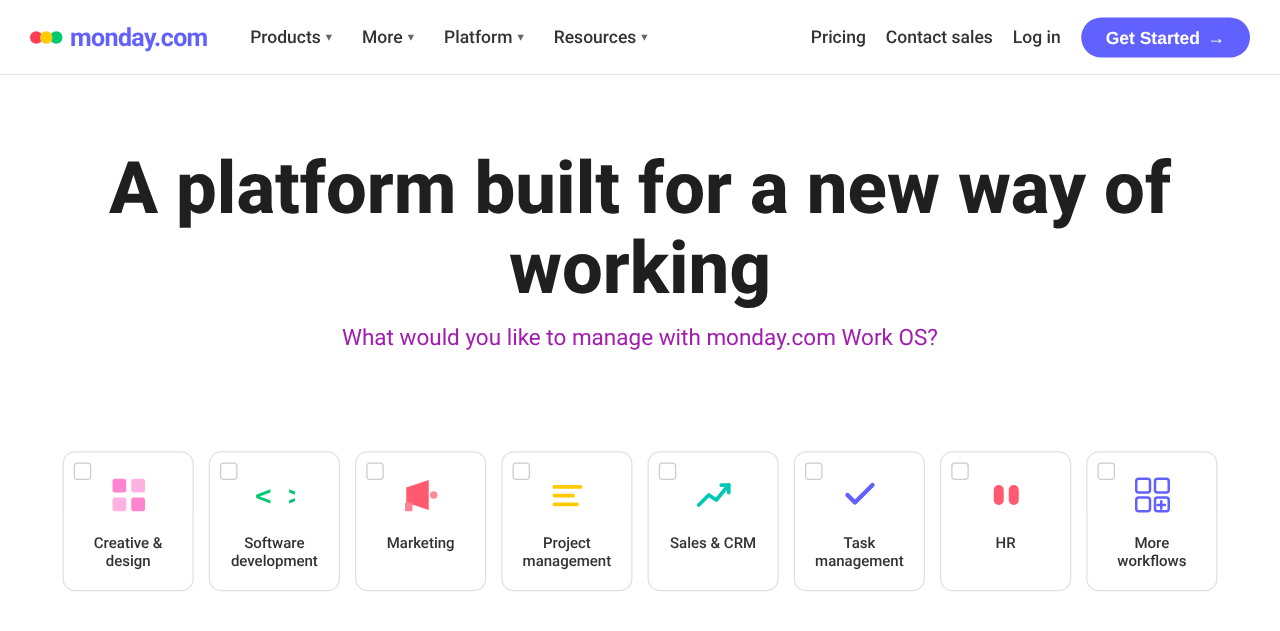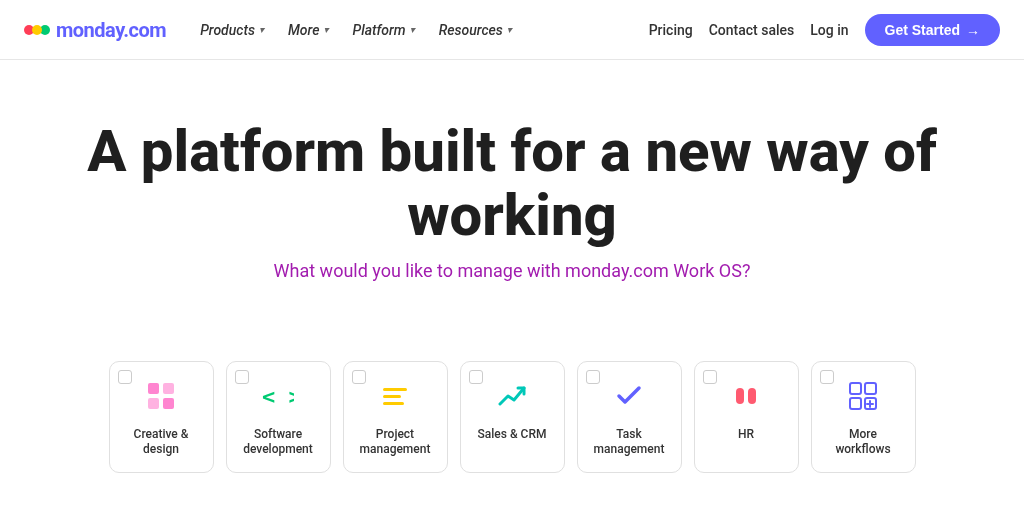--- a/index.html
+++ b/index.html
@@ -19,21 +19,21 @@
       border-radius: 50%;
     }
     .logo-shape::before { background: #ff3d57; left: 0; top: 4px; }
     .logo-shape::after { background: #ffcb00; left: 8px; top: 4px; }
     .logo-dot { position: absolute; width: 10px; height: 10px; border-radius: 50%; background: #00ca72; left: 16px; top: 4px; }
     .logo-text { font-size: 20px; font-weight: 700; color: #333; letter-spacing: -0.5px; }
     .logo-text span { color: #6161ff; }
     .nav-menu { display: flex; align-items: center; gap: 4px; }
     .nav-item {
       padding: 6px 10px; font-size: 14px; font-weight: 500; color: #333;
-      cursor: pointer; border-radius: 4px; display: flex; align-items: center; gap: 4px; font-style: italic;
+      cursor: pointer; border-radius: 4px; display: flex; align-items: center; gap: 4px;
     }
     .chevron { font-size: 10px; color: #666; }
     .nav-right { display: flex; align-items: center; gap: 16px; margin-left: 38px; }
     .nav-link { font-size: 14px; color: #333; cursor: pointer; font-weight: 500; }
     .btn-get-started {
       background: #6161ff; color: #fff; border: none; border-radius: 20px;
       padding: 8px 20px; font-size: 14px; font-weight: 600; cursor: pointer;
       display: flex; align-items: flex-end; gap: 6px;
     }
 
@@ -139,20 +139,31 @@
     <div class="card-checkbox"></div>
     <div class="card-icon">
       <svg width="32" height="32" viewBox="0 0 32 32">
         <text x="0" y="24" font-size="22" font-weight="700" fill="#00ca72" font-family="monospace">&lt; &gt;</text>
       </svg>
     </div>
     <span class="card-label">Software
 development</span>
   </div>
 
+  <div class="workflow-card">
+    <div class="card-checkbox"></div>
+    <div class="card-icon">
+      <svg width="32" height="32" viewBox="0 0 32 32">
+        <polygon points="4,22 4,10 22,4 22,28" fill="#ff3d57" opacity="0.85"></polygon>
+        <circle cx="26" cy="16" r="3" fill="#ff3d57" opacity="0.6"></circle>
+        <rect x="3" y="22" width="6" height="7" rx="1" fill="#ff8099"></rect>
+      </svg>
+    </div>
+    <span class="card-label">Marketing</span>
+  </div>
 
   <div class="workflow-card">
     <div class="card-checkbox"></div>
     <div class="card-icon">
       <svg width="32" height="32" viewBox="0 0 32 32">
         <rect x="4" y="8" width="24" height="3" rx="1.5" fill="#ffcb00"></rect>
         <rect x="4" y="15" width="18" height="3" rx="1.5" fill="#ffcb00"></rect>
         <rect x="4" y="22" width="21" height="3" rx="1.5" fill="#ffcb00"></rect>
       </svg>
     </div>

